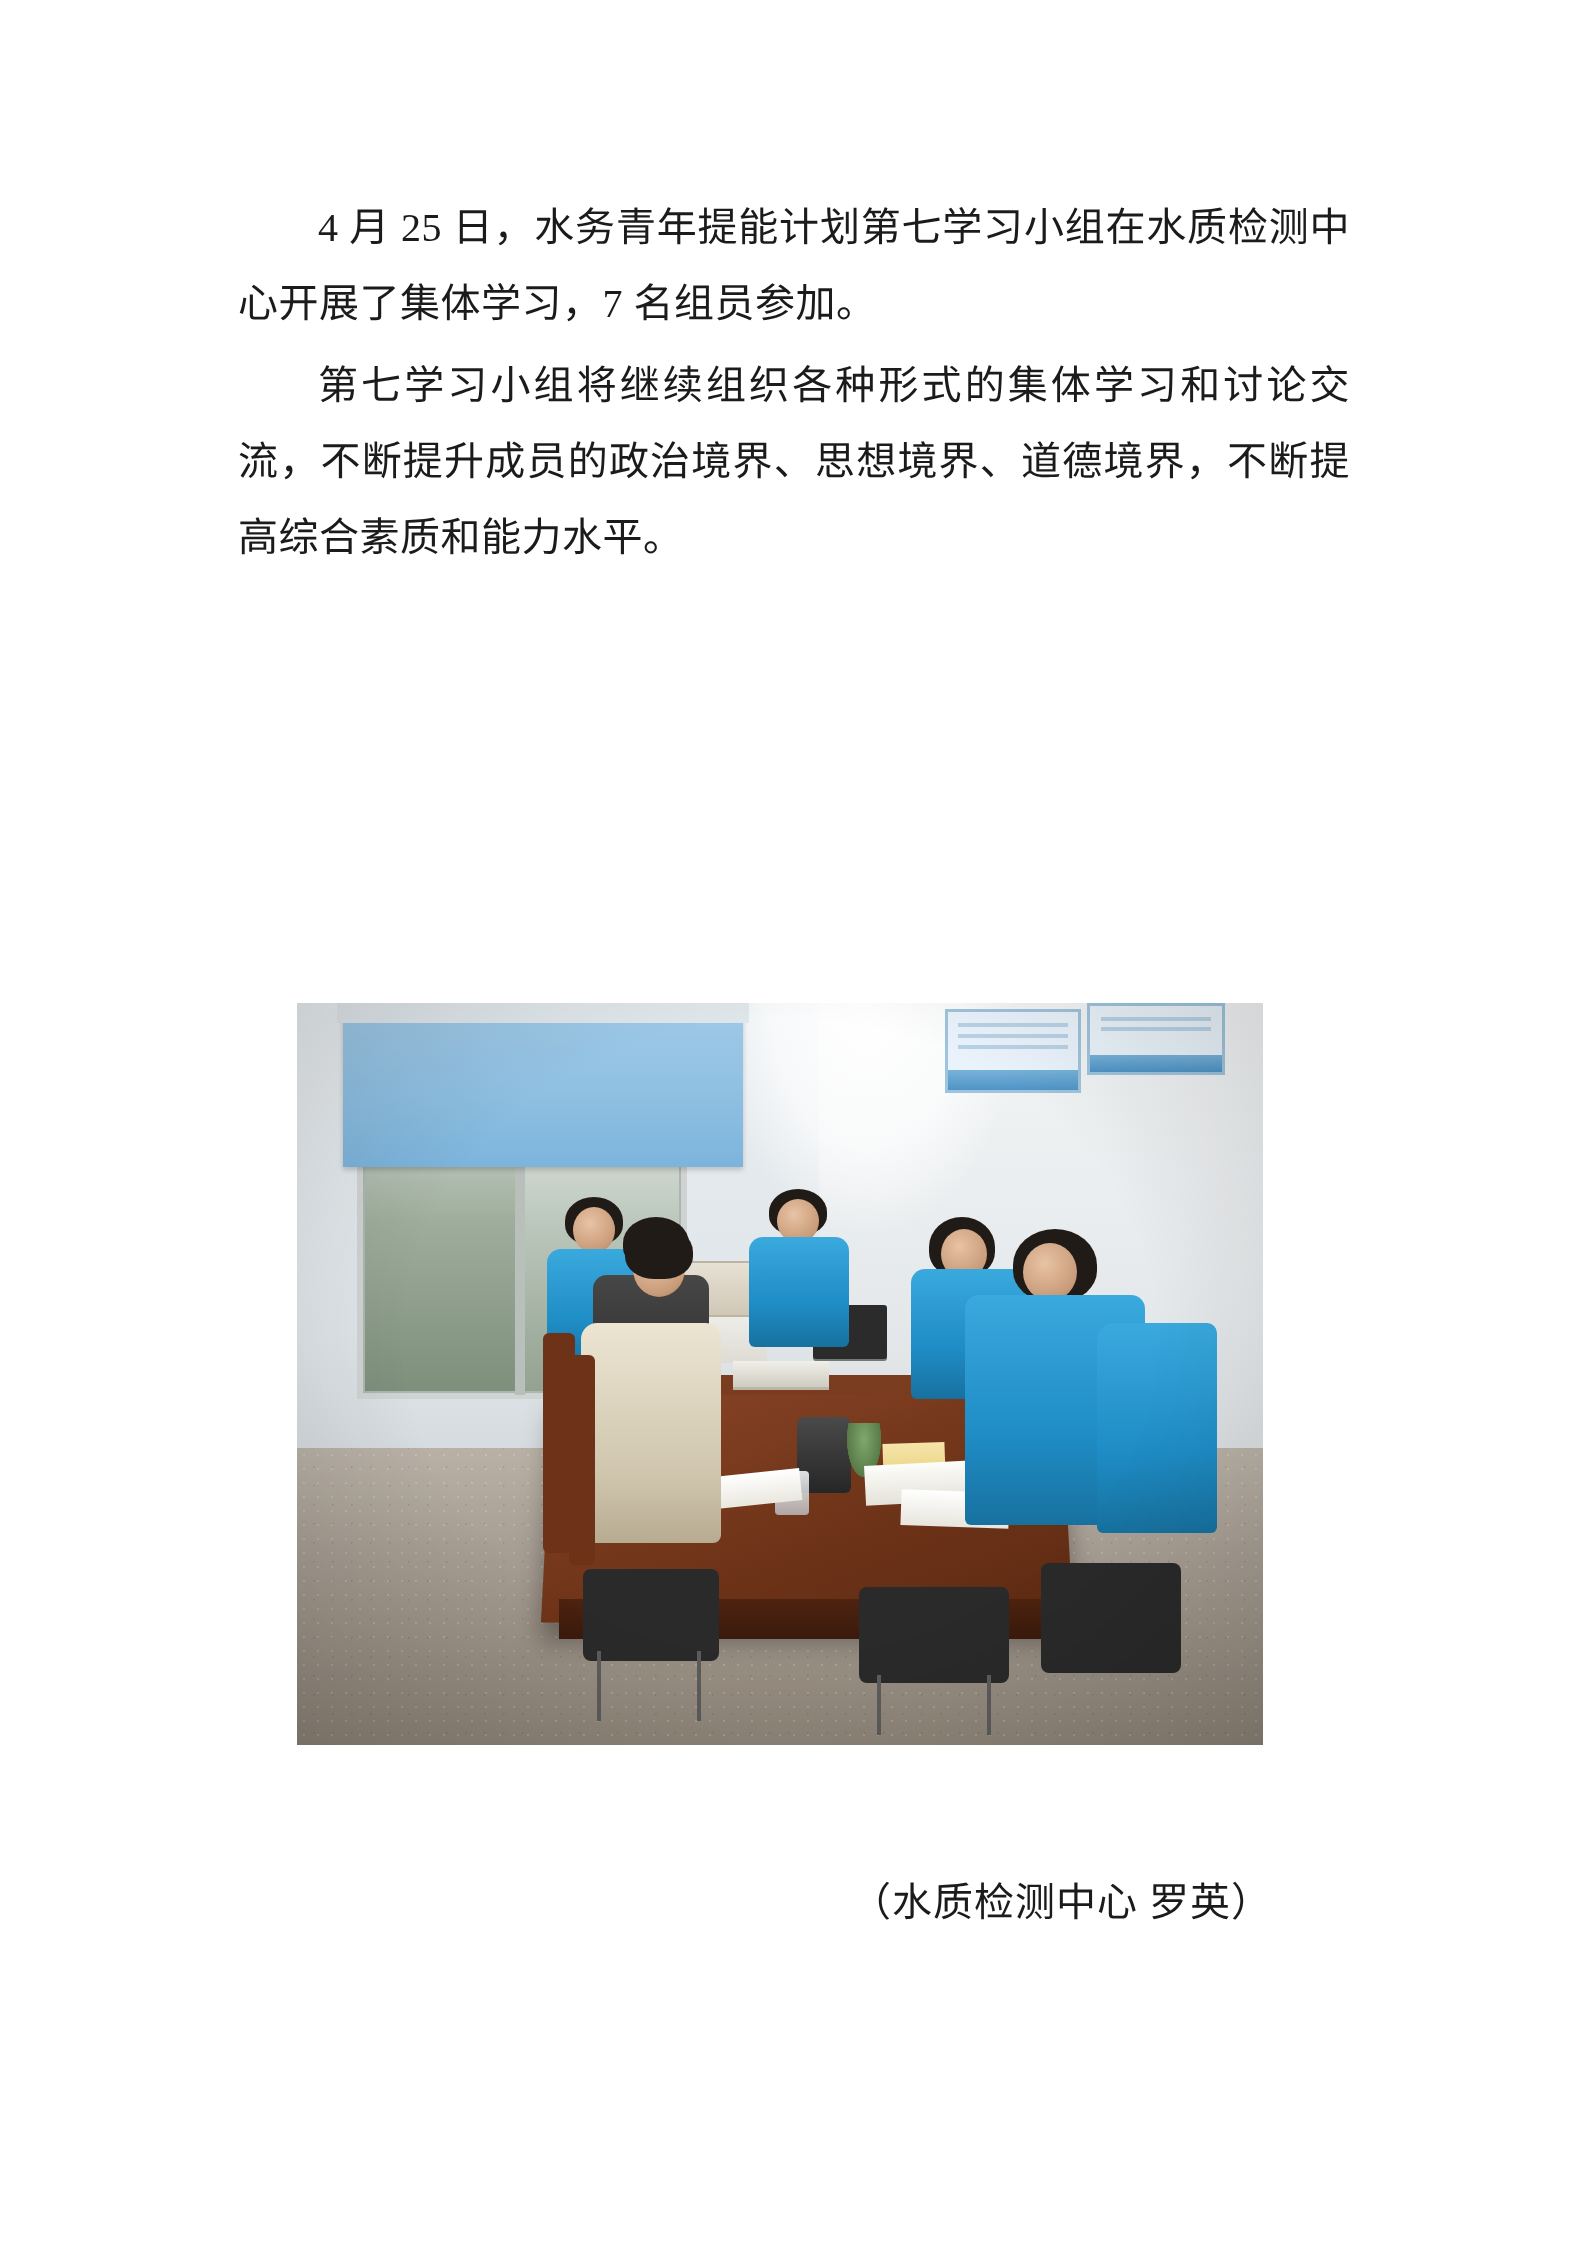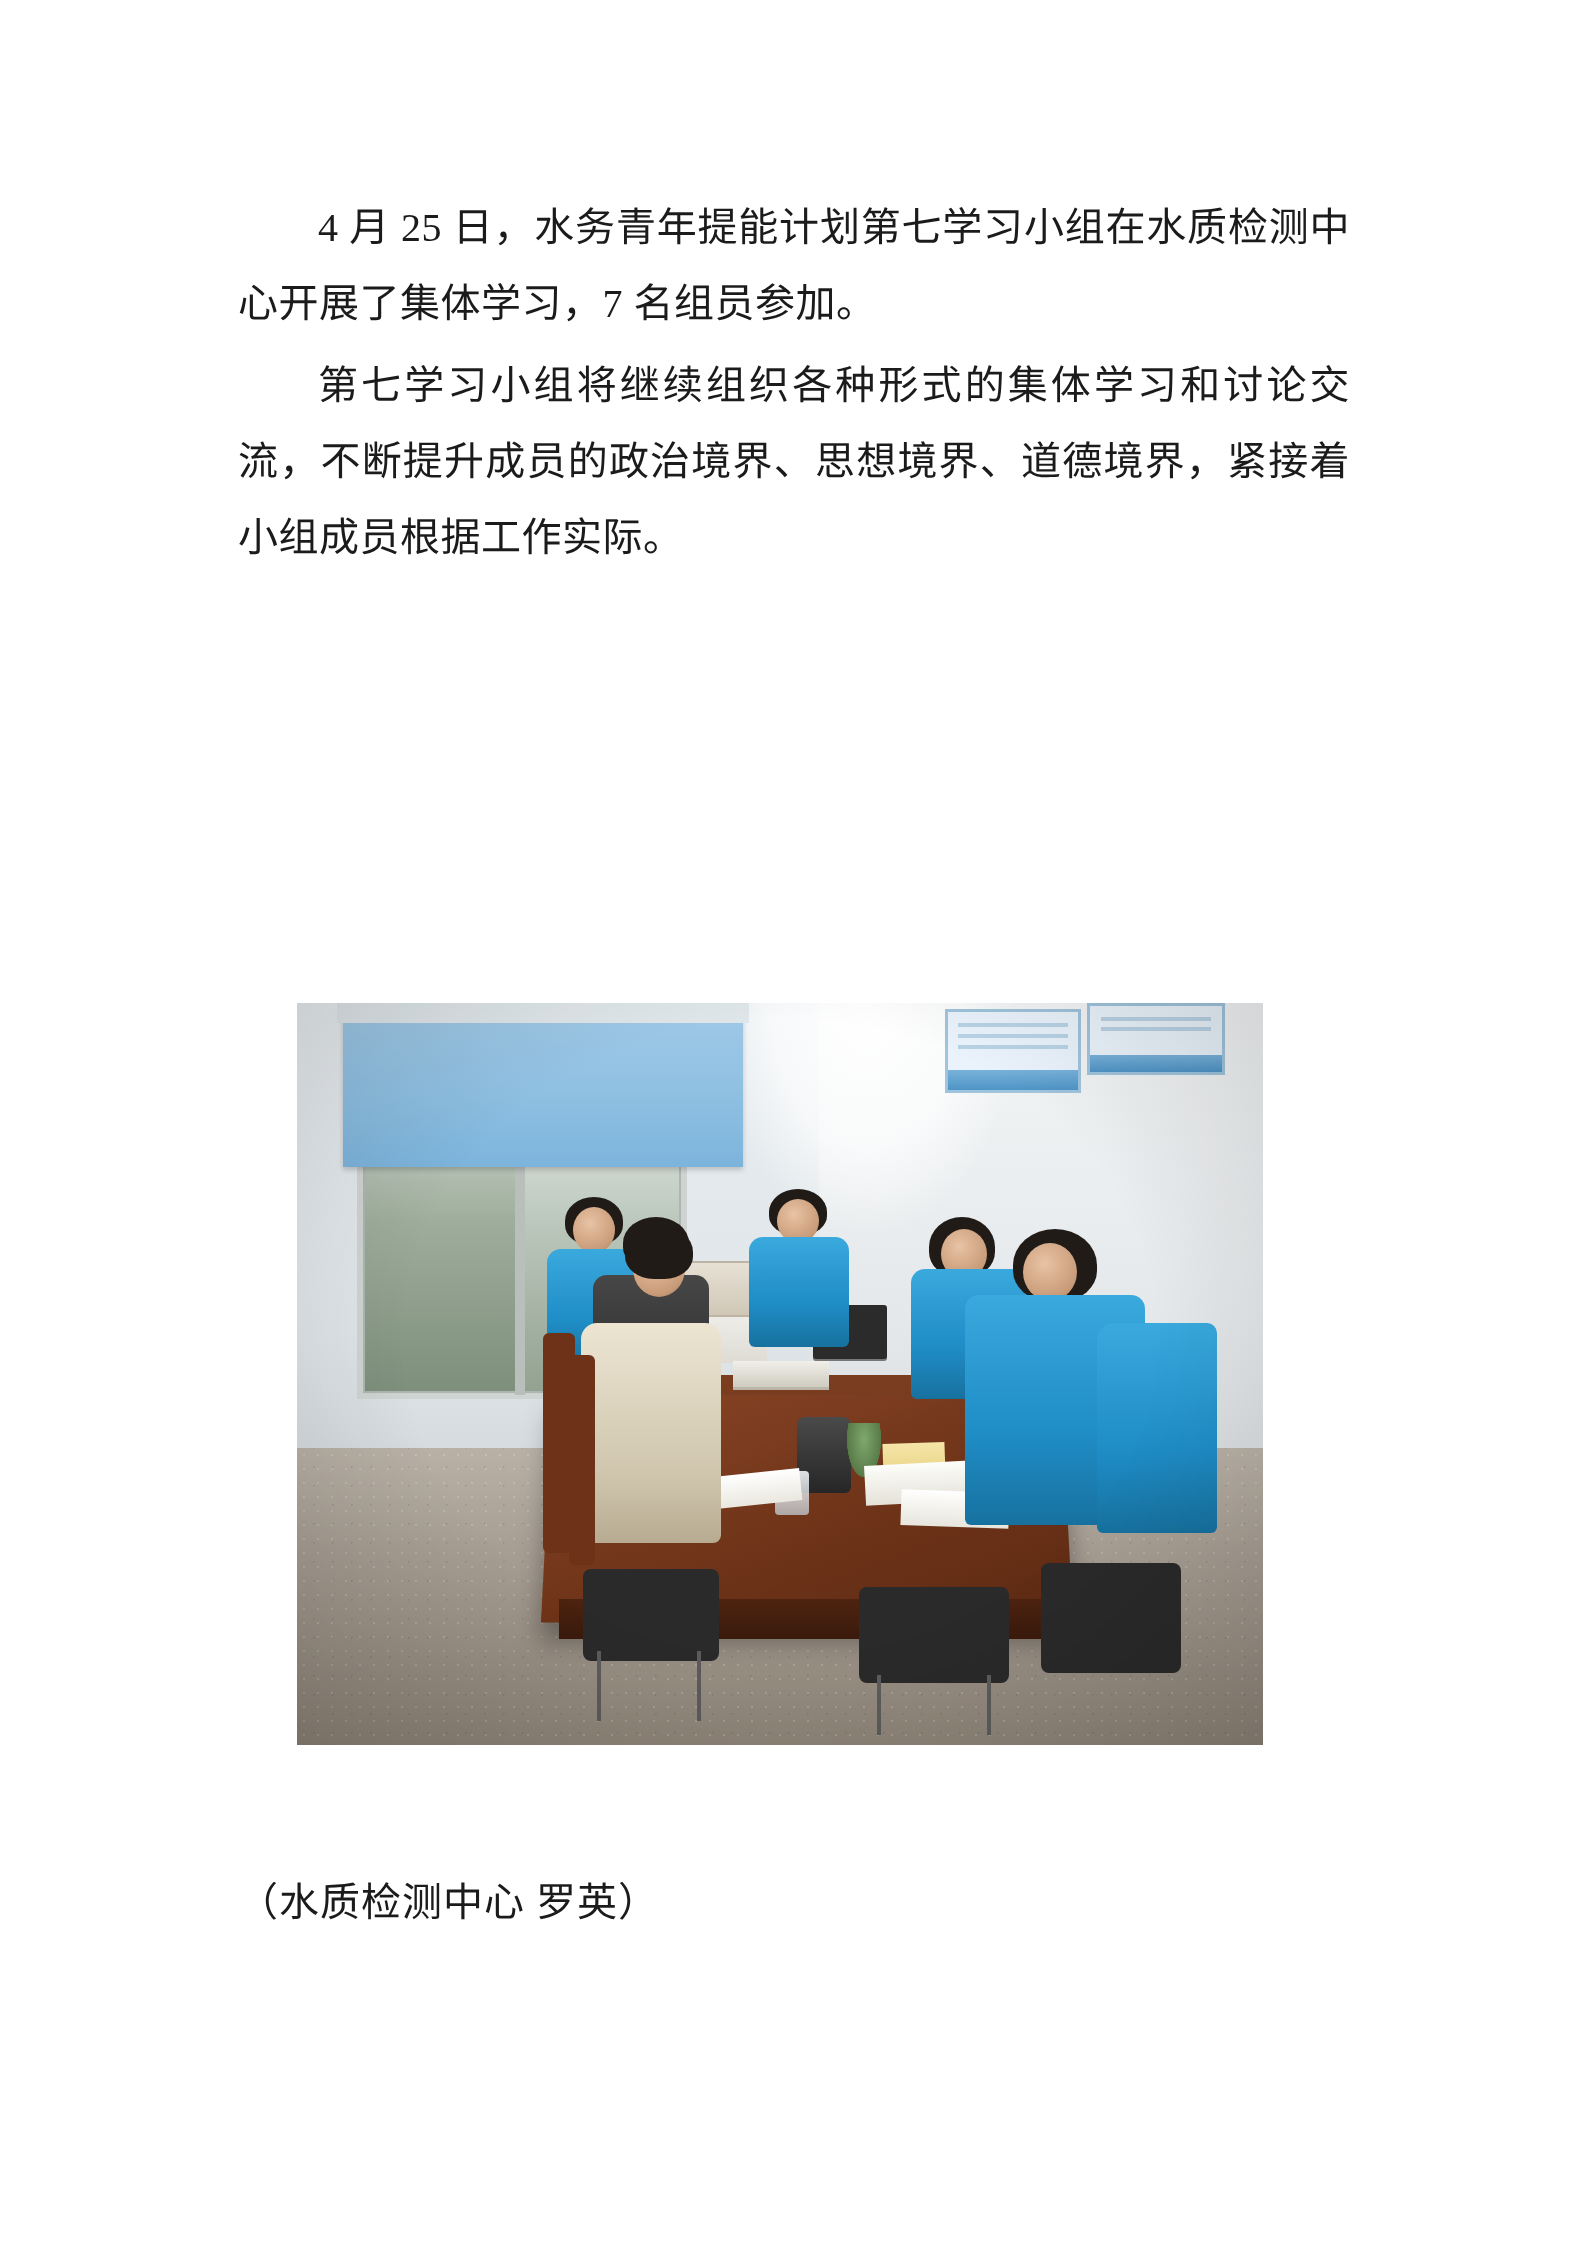--- a/index.html
+++ b/index.html
@@ -225,36 +225,37 @@
   .vignette {
     position: absolute; inset: 0;
     background: radial-gradient(ellipse at 50% 45%, rgba(0,0,0,0) 55%, rgba(0,0,0,.16) 100%);
   }
 
   .caption {
     position: absolute;
     left: 238px;
     top: 1875px;
     width: 1112px;
+    text-align: right;
     padding-right: 78px;
     box-sizing: border-box;
     font-size: 40px;
     line-height: 56px;
     color: #1b1b1b;
     letter-spacing: 1px;
   }
 </style>
 </head>
 <body>
 
 <div class="page">
 
   <div class="doc-body">
     <p class="para">4 月 25 日，水务青年提能计划第七学习小组在水质检测中心开展了集体学习，7 名组员参加。</p>
-    <p class="para">第七学习小组将继续组织各种形式的集体学习和讨论交流，不断提升成员的政治境界、思想境界、道德境界，紧接着小组成员根据工作实际。</p>
+    <p class="para">第七学习小组将继续组织各种形式的集体学习和讨论交流，不断提升成员的政治境界、思想境界、道德境界，不断提高综合素质和能力水平。</p>
   </div>
 
   <div class="figure">
     <div class="photo">
       <div class="wall-back"></div>
       <div class="wall-right"></div>
       <div class="ceiling-glow"></div>
 
       <div class="window-frame"></div>
       <div class="window-glass-a"></div>

